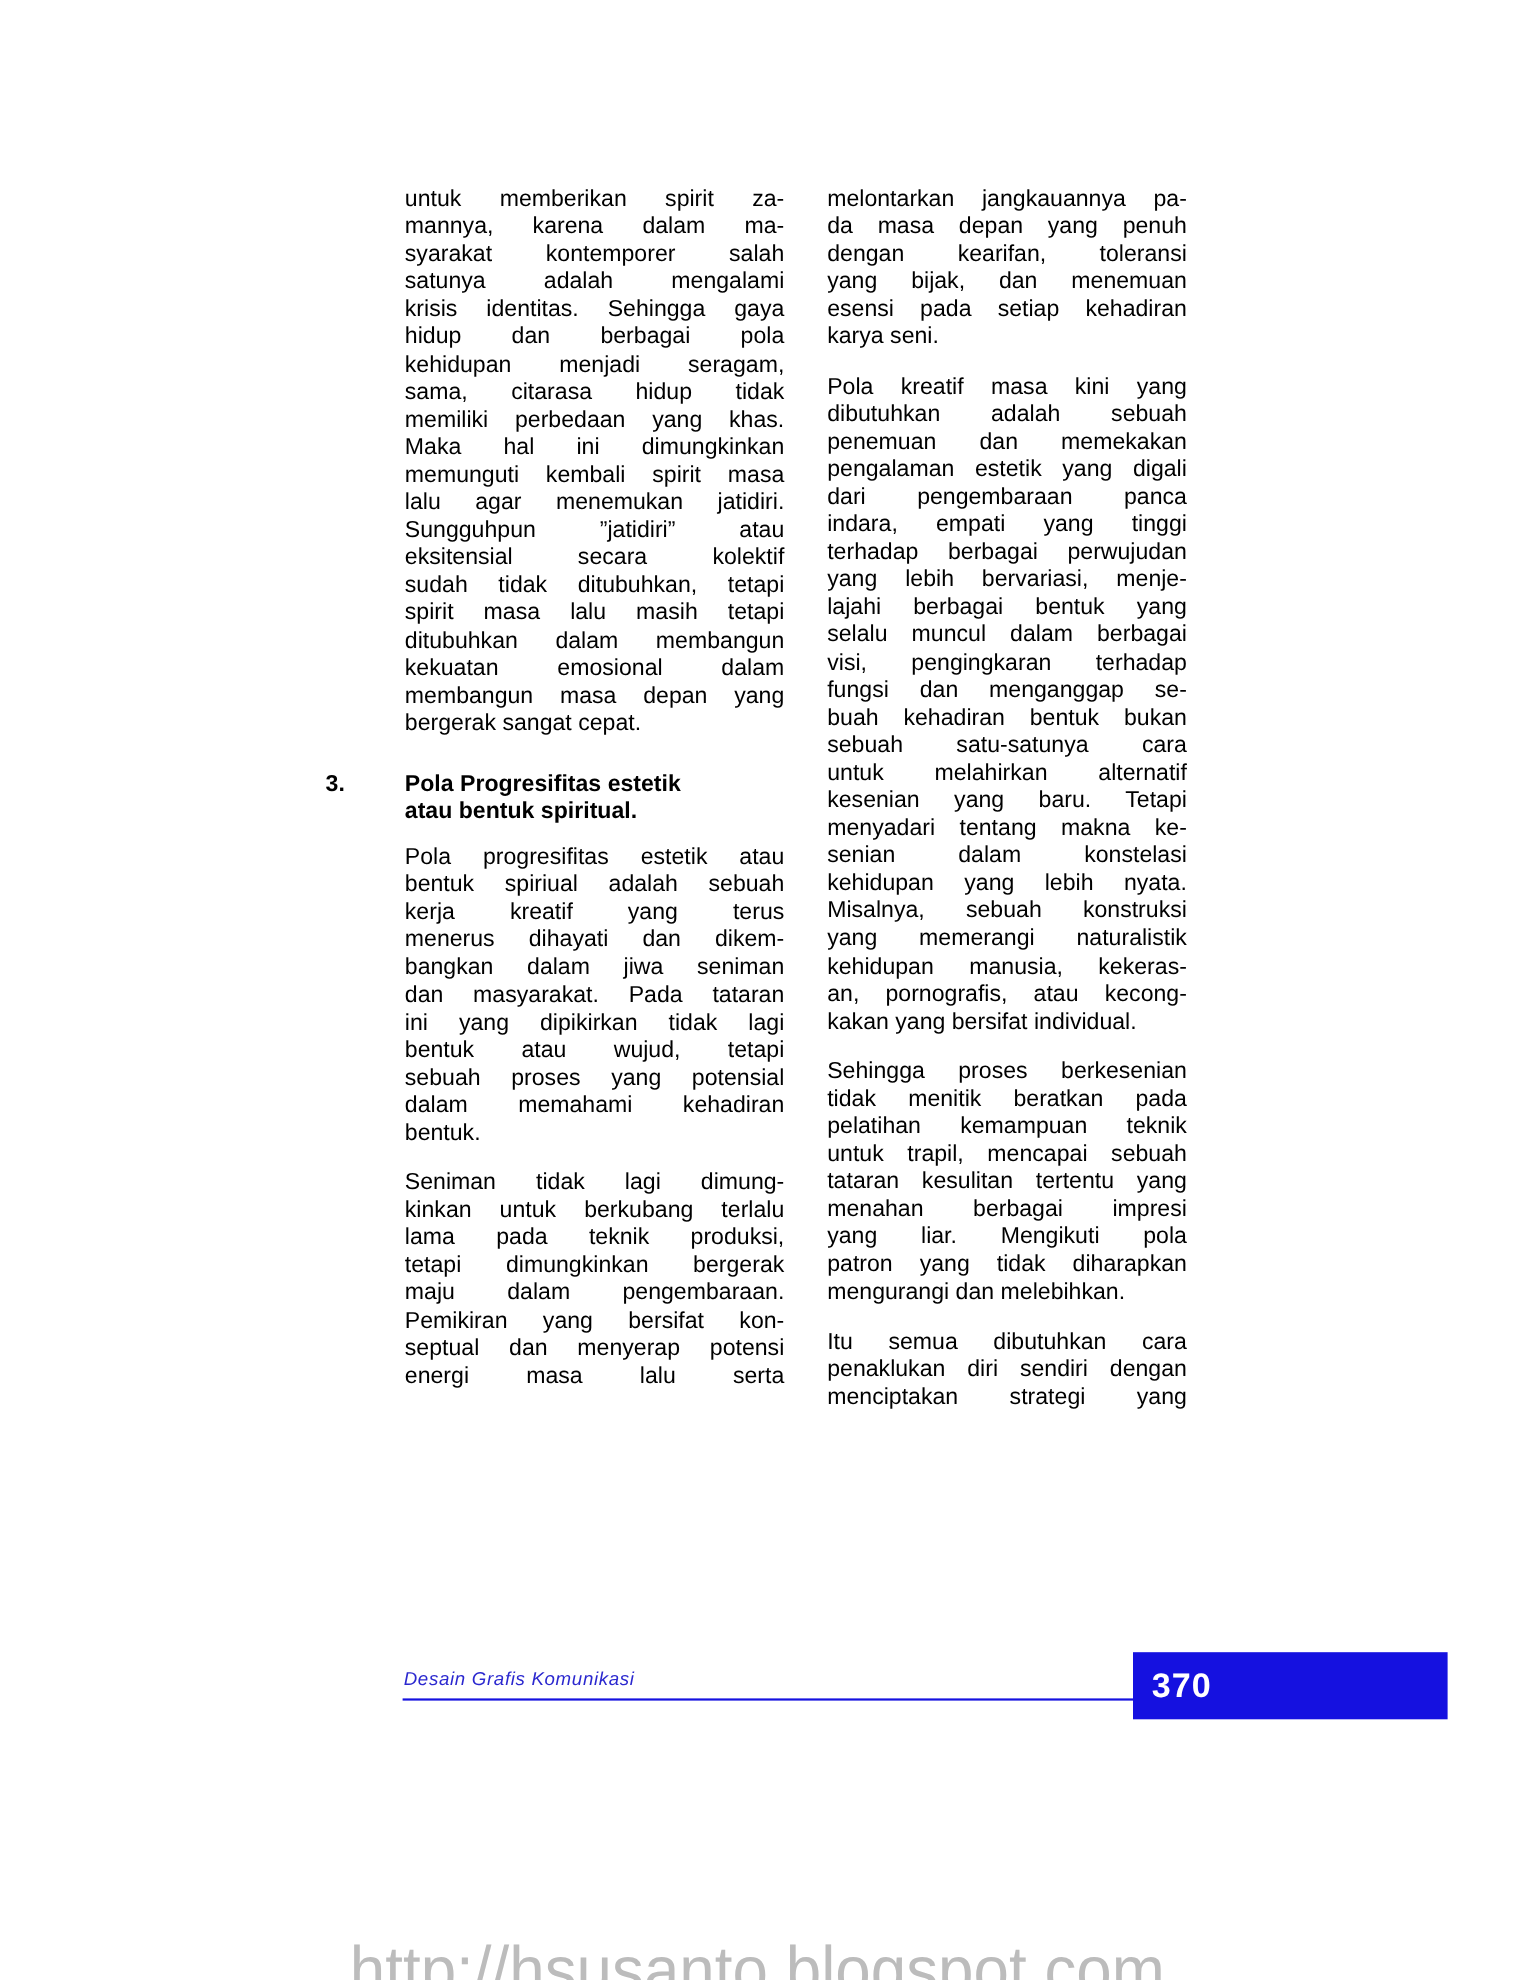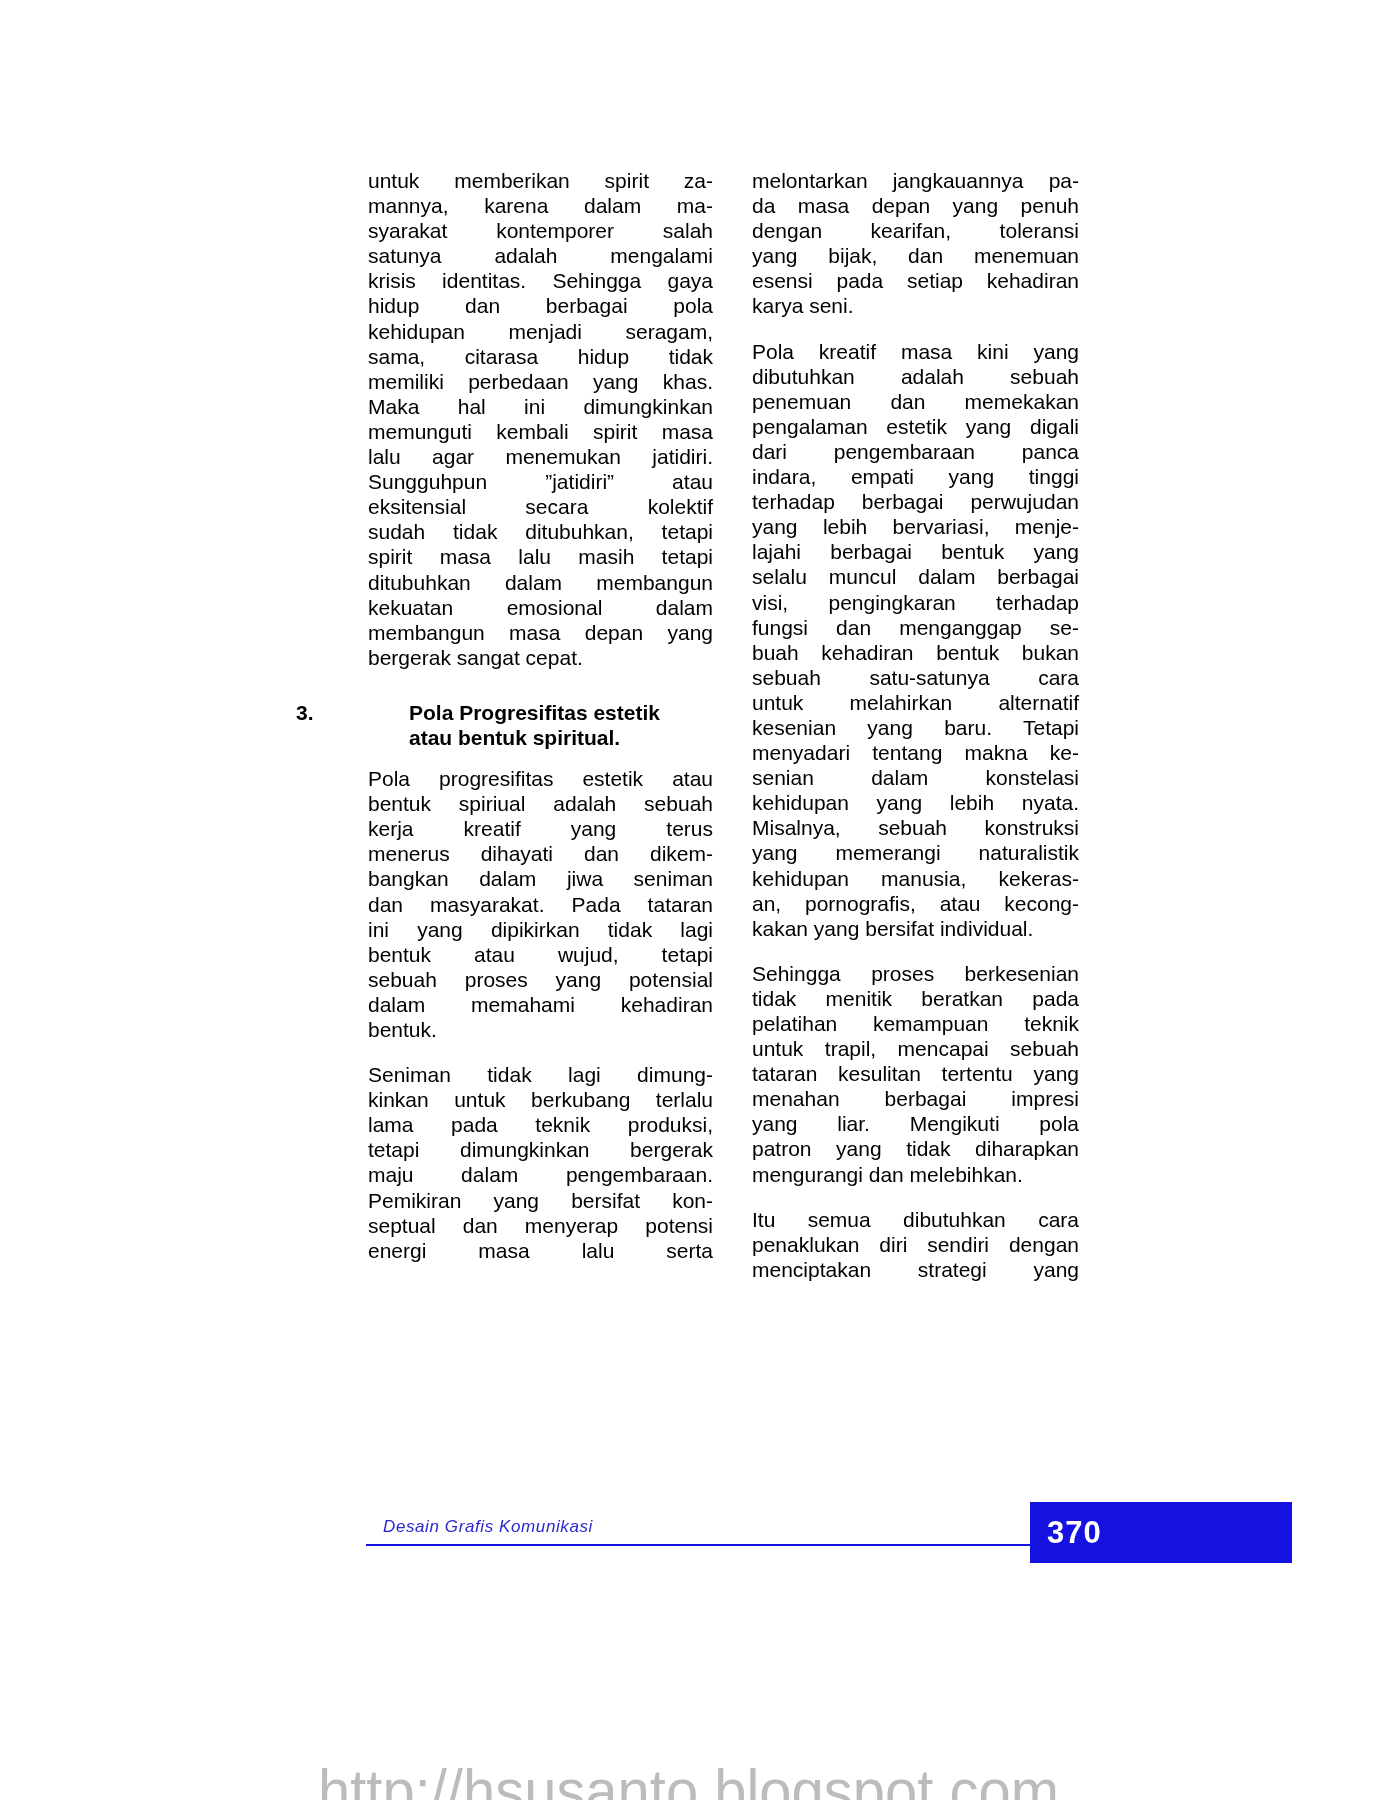--- a/index.html
+++ b/index.html
@@ -25,52 +25,52 @@
     white-space: normal;
   }
   .tline.tlast { text-align-last: left; }
 
   .heading-block {
     position: relative;
     margin-top: 30px;
     margin-bottom: 16px;
     font-weight: bold;
   }
-  .heading-block .tline { text-align-last: left; margin-left: 41px; }
+  .heading-block .tline { text-align-last: left; }
   .sec-num {
     position: absolute;
     left: -72px;
     top: 0;
     font-weight: bold;
     font-size: 21px;
     line-height: 25.1px;
   }
 
   .footer-title {
     position: absolute;
-    left: 383px;
+    left: 367px;
     top: 1517px;
     font-size: 17px;
     font-style: italic;
     letter-spacing: 0.6px;
     color: var(--footer-text, #2b28cf);
   }
   .footer-line {
     position: absolute;
     left: 366px;
     top: 1544px;
     width: 664px;
     height: 2px;
     background: var(--accent, #1511e0);
   }
   .page-box {
     position: absolute;
     left: 1030px;
     top: 1502px;
-    width: 262px;
+    width: 286px;
     height: 61px;
     background: var(--accent, #1511e0);
     display: flex;
     align-items: center;
   }
   .page-num {
     color: #ffffff;
     font-weight: bold;
     font-size: 31px;
     padding-left: 17px;

